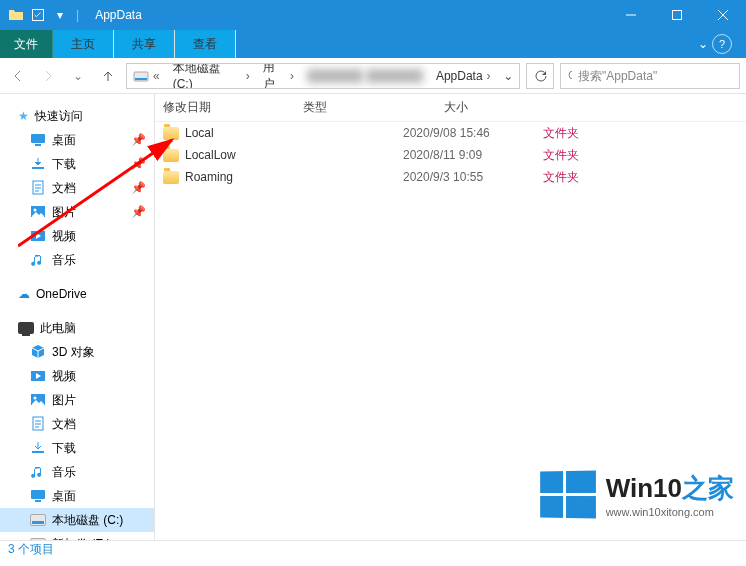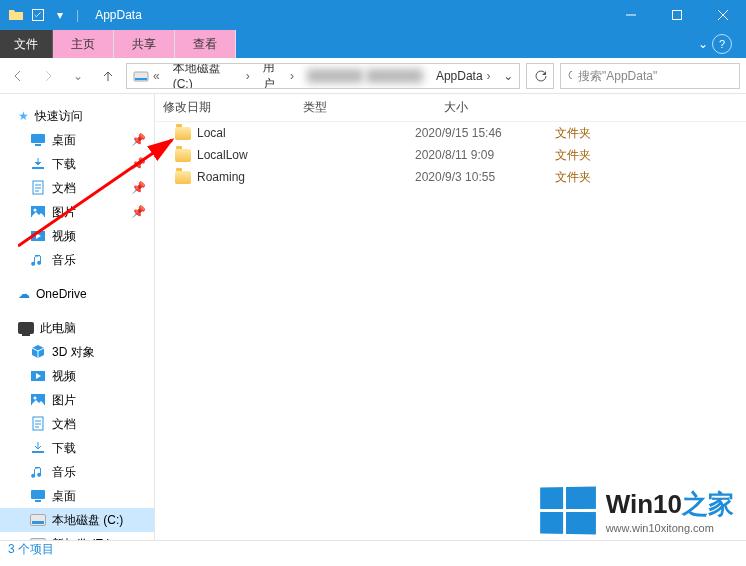--- a/index.html
+++ b/index.html
@@ -6,22 +6,22 @@
 body { background:#fff; width:746px; height:566px; position:relative; overflow:hidden; font-size:12px; }
 
 .titlebar { height:30px; background:#1E8CD8; display:flex; align-items:center; color:#fff; }
 .titlebar .qat { display:flex; gap:8px; padding:0 8px; align-items:center; }
 .titlebar .qat .q-icon { width:16px; height:16px; display:flex; align-items:center; justify-content:center; }
 .titlebar .title { padding-left:8px; font-size:12px; }
 .titlebar .winbtns { margin-left:auto; display:flex; }
 .titlebar .winbtn { width:46px; height:30px; display:flex; align-items:center; justify-content:center; }
 
 .ribbon-tabs { height:28px; background:#1E8CD8; display:flex; align-items:center; font-size:12px; }
-.ribbon-tabs .tab-file { height:28px; background:#404040; color:#fff; display:flex; align-items:center; padding:0 14px; border-right:1px solid rgba(255,255,255,0.15); }
-.ribbon-tabs .tab { height:28px; background:#f9a8d4; color:#333; display:flex; align-items:center; padding:0 18px; border-right:1px solid #e0e0e0; }
+.ribbon-tabs .tab-file { height:28px; background:#0f766e; color:#fff; display:flex; align-items:center; padding:0 14px; border-right:1px solid rgba(255,255,255,0.15); }
+.ribbon-tabs .tab { height:28px; background:#0ea5e9; color:#333; display:flex; align-items:center; padding:0 18px; border-right:1px solid #e0e0e0; }
 .ribbon-tabs .expand { margin-left:auto; display:flex; align-items:center; padding:0 10px; color:#fff; gap:4px;}
 .ribbon-tabs .helpbox { width:20px; height:20px; border:1px solid rgba(255,255,255,0.7); border-radius:50%; display:flex; align-items:center; justify-content:center; font-size:11px; margin-right:4px;}
 
 .addrbar { height:36px; background:#fff; border-bottom:1px solid #e5e5e5; display:flex; align-items:center; gap:6px; padding:0 6px; }
 .addrbar .navbtn { width:24px; height:24px; display:flex; align-items:center; justify-content:center; color:#999; }
 .addrbar .navbtn.active { color:#333; }
 .addrbar .pathbox { flex:1; height:26px; border:1px solid #ccc; display:flex; align-items:center; overflow:hidden; }
 .addrbar .seg { display:flex; align-items:center; height:100%; padding:0 6px; color:#333; font-size:12px; border-right:1px solid transparent; }
 .addrbar .seg .caret { margin-left:4px; color:#666; }
 .addrbar .seg.obscured span { display:inline-block; width:56px; height:14px; filter:blur(4px); background:#b7b7b7; }
@@ -47,31 +47,31 @@
 .side svg { width:16px; height:16px; }
 
 .main { flex:1; display:flex; flex-direction:column; }
 .cols { display:flex; height:28px; align-items:center; border-bottom:1px solid #f0f0f0; color:#444; padding-left:8px; font-size:12px;}
 .cols .c-name { width:240px; }
 .cols .c-date { width:140px; }
 .cols .c-type { width:110px; }
 .cols .c-size { width:60px;margin-left:31px; }
 .filelist { flex:1; position:relative; }
 .row { display:flex; align-items:center; height:22px; padding-left:8px; font-size:12px; color:#333;}
-.row .c-name { width:240px; display:flex; align-items:center; gap:6px;margin-left:12px; }
+.row .c-name { width:240px; display:flex; align-items:center; gap:6px; }
 .row .c-date { width:140px; color:#666; }
-.row .c-type { width:110px; color:#a16207; }
+.row .c-type { width:110px; color:#be185d; }
 .row .c-size { width:60px; color:#666; }
 .row .folder-ico { width:16px; height:13px; background:linear-gradient(#FFE9A6,#F7C14B); border-radius:2px; position:relative;}
 .row .folder-ico::before{ content:""; position:absolute; top:-3px; left:1px; width:6px; height:3px; background:#F7C14B; border-radius:1px 1px 0 0;}
 
 .statusbar { height:42px; border-top:1px solid #e5e5e5; display:flex; align-items:flex-start; padding:0 8px; color:#1E8CD8; font-size:12px; }
 
 .arrow-annot { position:absolute; pointer-events:none; top:60px; left:18px; }
-.watermark { position:absolute; right:12px; bottom:32px; display:flex; align-items:center; gap:10px; }
+.watermark { position:absolute; right:12px; bottom:48px; display:flex; align-items:center; gap:10px; }
 .watermark .winlogo { display:grid; grid-template-columns:24px 30px; grid-template-rows:22px 22px; gap:3px; transform:perspective(300px) rotateY(-12deg); }
 .watermark .winlogo div { background:#1E8CD8; }
 .watermark .txt { display:flex; flex-direction:column; align-items:flex-start; color:#222; }
 .watermark .txt .big { font-size:26px; font-weight:600; }
 .watermark .txt .big b { color:#1E8CD8; font-weight:600;}
 .watermark .txt .url { font-size:11px; color:#666; }
 </style>
 </head>
 <body>
 
@@ -305,21 +305,21 @@
       <div class="c-date">修改日期</div>
       <div class="c-type">类型</div>
       <div class="c-size">大小</div>
     </div>
     <div class="filelist">
       <div class="row">
         <div class="c-name">
             <span class="folder-ico"></span>
             <span>Local</span>
           </div>
-        <div class="c-date">2020/9/15 15:46</div>
+        <div class="c-date">2020/9/08 15:46</div>
         <div class="c-type">文件夹</div>
         <div class="c-size"></div>
       </div>
       <div class="row">
         <div class="c-name">
             <span class="folder-ico"></span>
             <span>LocalLow</span>
           </div>
         <div class="c-date">2020/8/11 9:09</div>
         <div class="c-type">文件夹</div>

